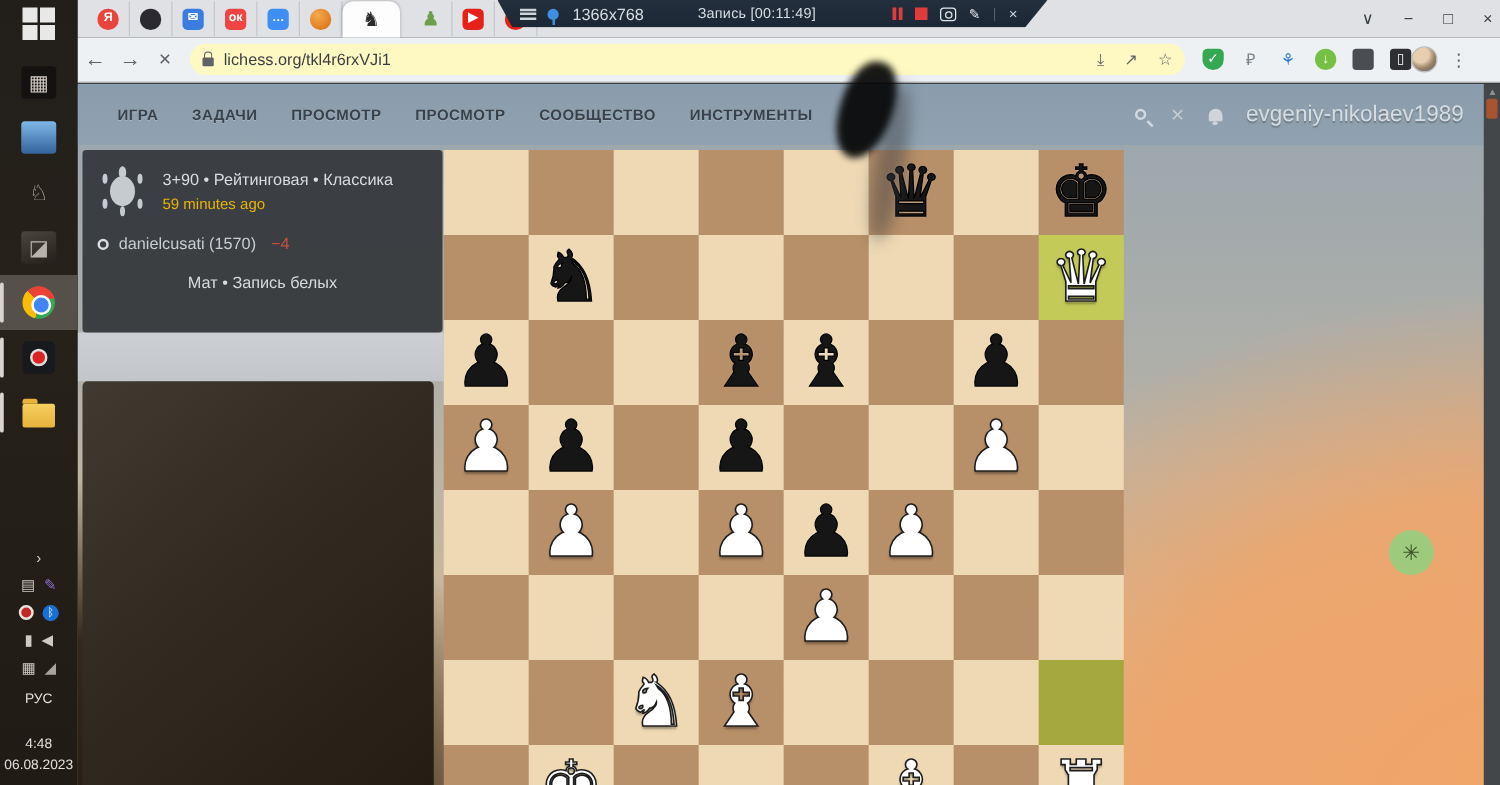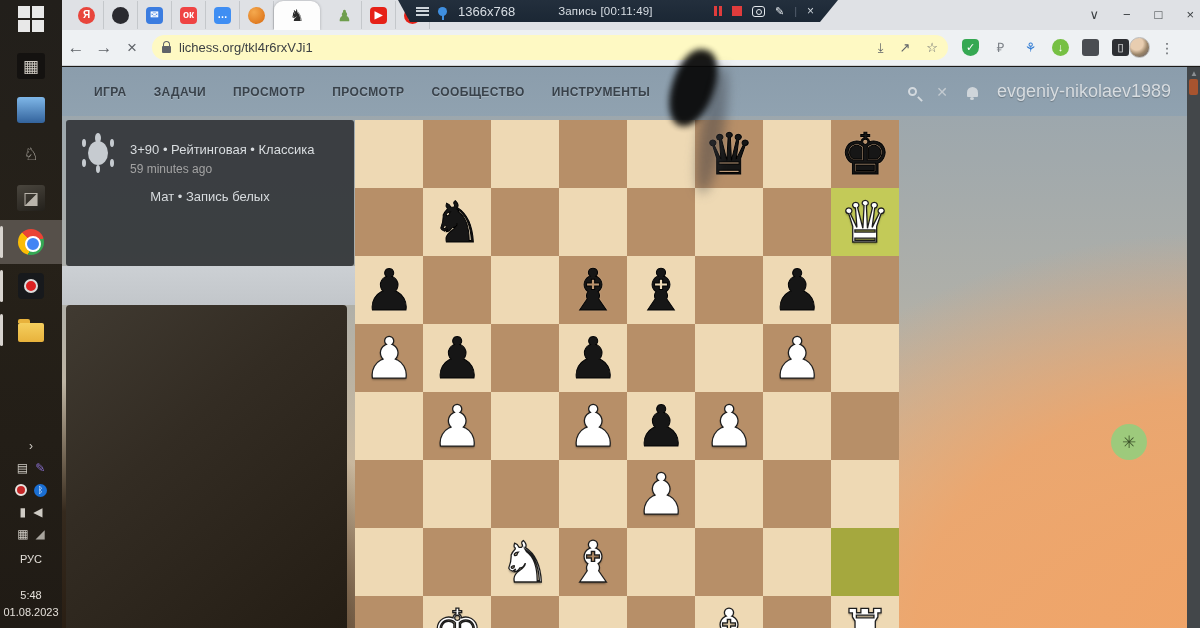--- a/index.html
+++ b/index.html
@@ -63,26 +63,26 @@
   #hdr-right{margin-left:auto;display:flex;align-items:center;gap:19px;margin-right:16px;}
   .mag{width:9px;height:9px;border:2px solid #d3d9de;border-radius:50%;position:relative;}
   .mag:after{content:'';position:absolute;width:6px;height:2px;background:#d3d9de;transform:rotate(45deg);left:7px;top:9px;}
   .hdr-x{color:#c3cad0;font-size:14px;}
   .bell{width:11px;height:10px;background:#cfd5da;border-radius:6px 6px 1px 1px;position:relative;}
   .bell:after{content:'';position:absolute;left:3.5px;bottom:-3px;width:4px;height:3px;border-radius:50%;background:#cfd5da;}
   #username{font-size:18px;color:#d7dce0;text-shadow:0 1px 1px rgba(0,0,0,.25);}
 
   
   #gamepanel{position:absolute;left:4px;top:53px;width:288px;height:146px;background:rgba(56,59,62,.97);border-radius:3px;color:#c9ced2;padding:10px 12px;}
-  .gp-top{display:flex;gap:12px;align-items:flex-end;}
+  .gp-top{display:flex;gap:12px;align-items:center;}
   .turtle{flex:0 0 40px;height:46px;position:relative;display:flex;align-items:center;justify-content:center;}
   .turtle i{width:20px;height:24px;background:#c6cbd0;border-radius:50%;
     box-shadow:0 -15px 0 -7px #c6cbd0,-14px -10px 0 -8px #c6cbd0,14px -10px 0 -8px #c6cbd0,-14px 10px 0 -8px #c6cbd0,14px 10px 0 -8px #c6cbd0,0 16px 0 -8px #c6cbd0;}
   .gp-line1{font-size:13px;color:#d9dde0;}
-  .gp-line2{font-size:12px;color:#a3a3a3;margin-top:5px;}
+  .gp-line2{font-size:12px;color:#eab308;margin-top:5px;}
   .gp-players{margin-top:9px;font-size:13px;}
   .gp-player{display:flex;align-items:center;gap:8px;line-height:1.55;}
   .disc{width:10px;height:10px;border-radius:50%;}
   .disc.w{background:#d9dde0;}
   .disc.b{border:2px solid #d9dde0;width:9px;height:9px;}
   .delta-pos{color:#7cae48;margin-left:4px;}
   .delta-neg{color:#c64f3e;margin-left:4px;}
   .gp-result{text-align:center;font-size:13px;color:#d7dbde;margin-top:13px;}
 
   #graystrip{position:absolute;left:0;top:199px;width:293px;height:39px;background:linear-gradient(180deg,#ccd0d4,#c2c6ca);}
@@ -177,22 +177,22 @@
       <div class="tray-row" id="tray-row4">
           <span class="tray-glyph" style="color: rgb(207, 203, 196);">▮</span>
           <span class="tray-glyph" style="color: rgb(207, 203, 196);">◀</span>
         </div>
       <div class="tray-row" id="tray-row5">
           <span class="tray-glyph" style="color: rgb(207, 203, 196);">▦</span>
           <span class="tray-glyph" style="color: rgb(168, 164, 157);">◢</span>
         </div>
       <div class="tray-lang">РУС</div>
       <div class="tray-time">
-        <div>5:48</div>
-        <div>01.08.2023</div>
+        <div>4:48</div>
+        <div>06.08.2023</div>
       </div>
     </div>
   </aside>
 
   <div id="chrome">
 
     <div id="tabstrip">
       <div class="pintabs" id="pinned-tabs">
           <div class="pintab">
             <span class="pticon" style="background: rgb(232, 69, 60); color: rgb(255, 255, 255); border-radius: 50%;">Я</span>
@@ -285,20 +285,25 @@
         <div class="gp-top">
           <span class="turtle">
               <i></i>
             </span>
           <div>
             <div class="gp-line1">3+90 • Рейтинговая • Классика</div>
             <div class="gp-line2">59 minutes ago</div>
           </div>
         </div>
         <div class="gp-players">
+          <div class="gp-player">
+            <span class="disc b"></span>
+            <span>danielcusati (1570)</span>
+            <span class="delta-neg">−4</span>
+          </div>
         </div>
         <div class="gp-result">Мат • Запись белых</div>
       </div>
 
       <div id="board">
           <div class="sq" style="left: 0px; top: 0px; background: rgb(238, 217, 180);"></div>
           <div class="sq" style="left: 68px; top: 0px; background: rgb(183, 143, 104);"></div>
           <div class="sq" style="left: 136px; top: 0px; background: rgb(238, 217, 180);"></div>
           <div class="sq" style="left: 204px; top: 0px; background: rgb(183, 143, 104);"></div>
           <div class="sq" style="left: 272px; top: 0px; background: rgb(238, 217, 180);"></div>

